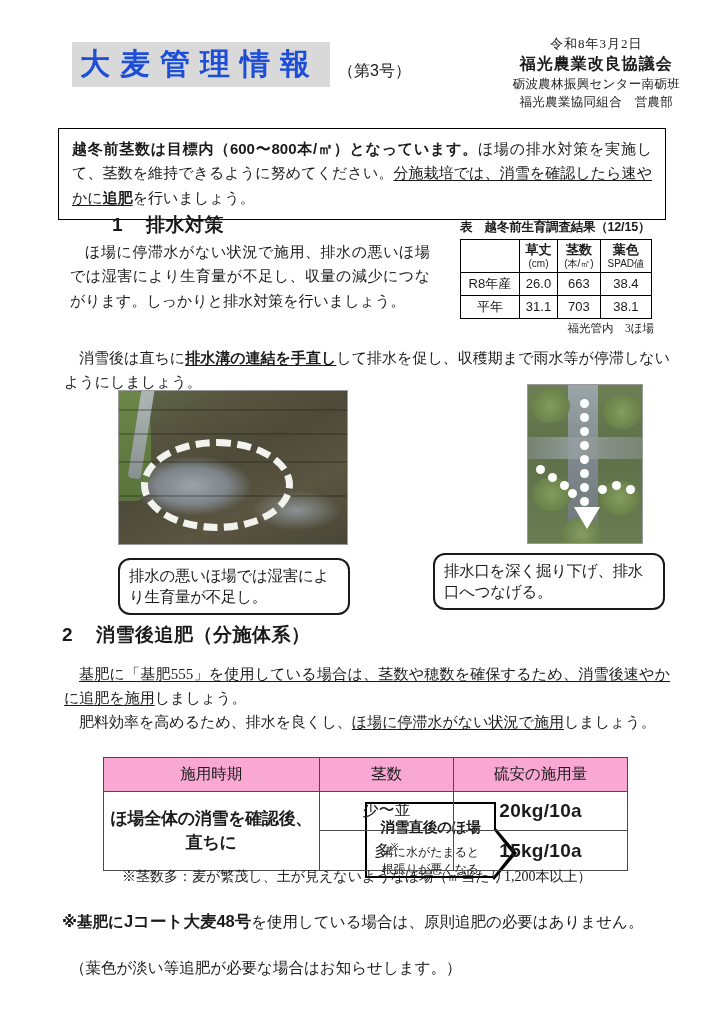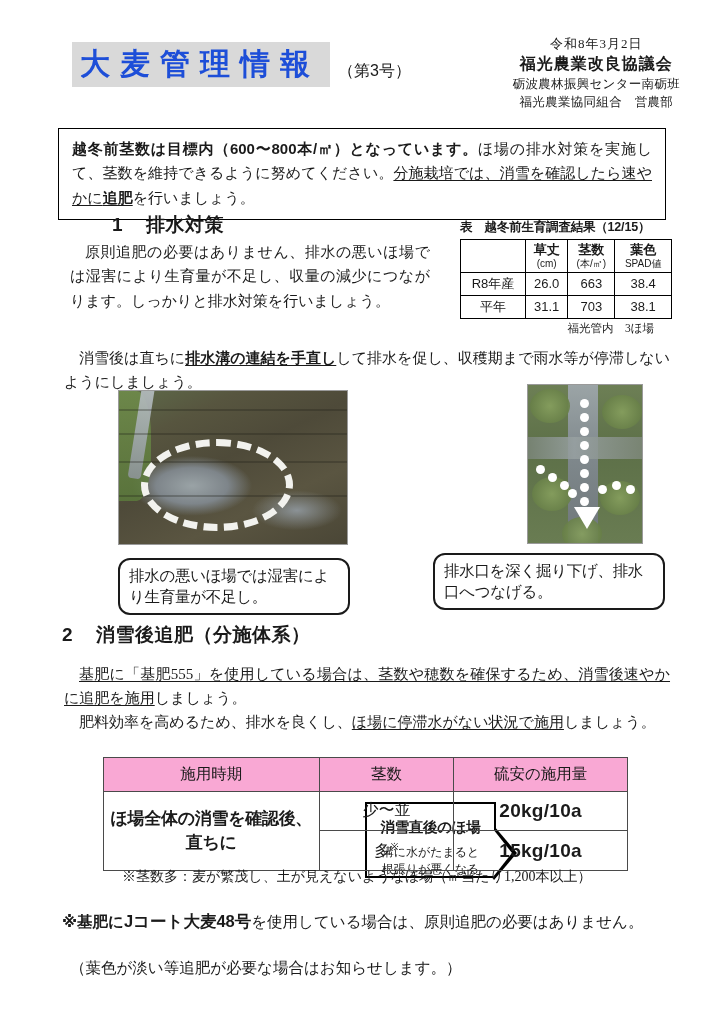--- a/index.html
+++ b/index.html
@@ -67,21 +67,21 @@
   .p2 { position:absolute; left:64px; top:346px; width:606px; text-indent:15px; }
   .p2 b { font-family:"Liberation Sans","DejaVu Sans",sans-serif; font-weight:700; }
 
   
   .survey-wrap { position:absolute; left:460px; top:219px; width:212px; }
   .survey-cap {
     font-family:"Liberation Sans","DejaVu Sans",sans-serif;
     font-weight:700; font-size:12.5px; margin-bottom:3px; white-space:nowrap;
     letter-spacing:-0.2px;
   }
-  table.survey { border-collapse:collapse; width:212px; font-size:13px;
+  table.survey { border-collapse:collapse; width:192px; font-size:13px;
                  font-family:"Liberation Sans","DejaVu Sans",sans-serif; }
   table.survey td, table.survey th {
     border:1px solid #000; text-align:center; padding:2px 2px;
     font-weight:400;
   }
   table.survey th { font-weight:700; line-height:1.2; }
   table.survey .unit { font-size:10px; display:block; font-weight:400; }
   table.survey td.rowlab { font-weight:400; }
   .survey-note {
     font-size:11.5px; text-align:right; margin-top:2px; padding-right:18px;
@@ -231,21 +231,21 @@
   </div>
 
   <div class="intro-box">
     <b>越冬前茎数は目標内（600〜800本/㎡）となっています。</b><span>ほ場の排水対策を実施して、茎数を維持できるように努めてください。</span><span class="u">分施栽培では、消雪を確認したら速やかに</span><b class="u">追肥</b><span>を行いましょう。</span>
   </div>
 
   <div class="sec-head sec1-head">
     <span class="num">1</span><span>排水対策</span>
   </div>
 
-  <div class="para p1">原則追肥の必要はありません、排水の悪いほ場では湿害により生育量が不足し、収量の減少につながります。しっかりと排水対策を行いましょう。</div>
+  <div class="para p1">ほ場に停滞水がない状況で施用、排水の悪いほ場では湿害により生育量が不足し、収量の減少につながります。しっかりと排水対策を行いましょう。</div>
 
   <div class="survey-wrap">
     <div class="survey-cap">表　越冬前生育調査結果（12/15）</div>
     <table class="survey">
       <thead>
         <tr>
           <th></th>
           <th>
             <span>草丈</span>
             <span class="unit">(cm)</span>

